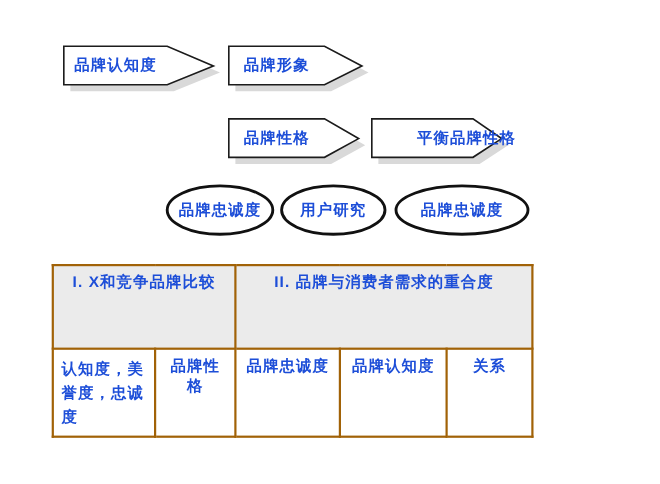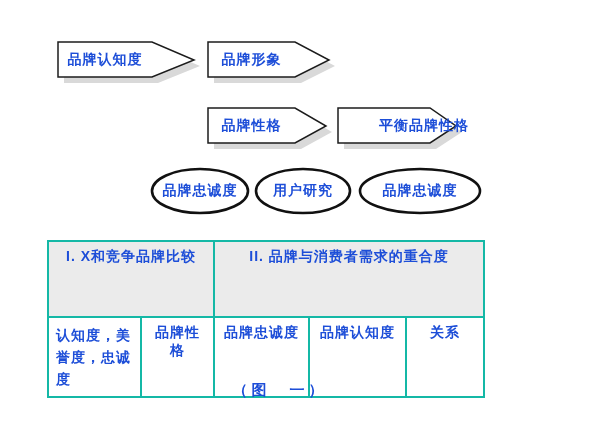--- a/index.html
+++ b/index.html
@@ -28,21 +28,21 @@
     font-size: 14px; font-weight: bold; letter-spacing: 1px;
     white-space: nowrap;
   }
   table.cmp {
     position: absolute; left: 47px; top: 240px;
     width: 436px; height: 136px;
     border-collapse: collapse; table-layout: fixed;
     font-size: 14px; font-weight: bold;
   }
   table.cmp td {
-    border: 2px solid #14b8a6;
+    border: 2px solid #a16207;
     padding: 6px 7px;
     vertical-align: top;
   }
   td.hdr {
     background: #ebebeb;
     text-align: center; vertical-align: middle;
     height: 62px;
     letter-spacing: 1px;
   }
   td.body-left { text-align: left; line-height: 22px; letter-spacing: 1px; }
@@ -129,15 +129,14 @@
     <tr style="height:70px;">
       <td class="body-left">认知度，美誉度，忠诚度</td>
       <td class="body-c">品牌性格</td>
       <td class="body-c">品牌忠诚度</td>
       <td class="body-c">品牌认知度</td>
       <td class="body-c">关系</td>
     </tr>
   </tbody>
     </table>
 
-  <div class="caption">（图　一）</div>
 
 </div>
 
 </body></html>

